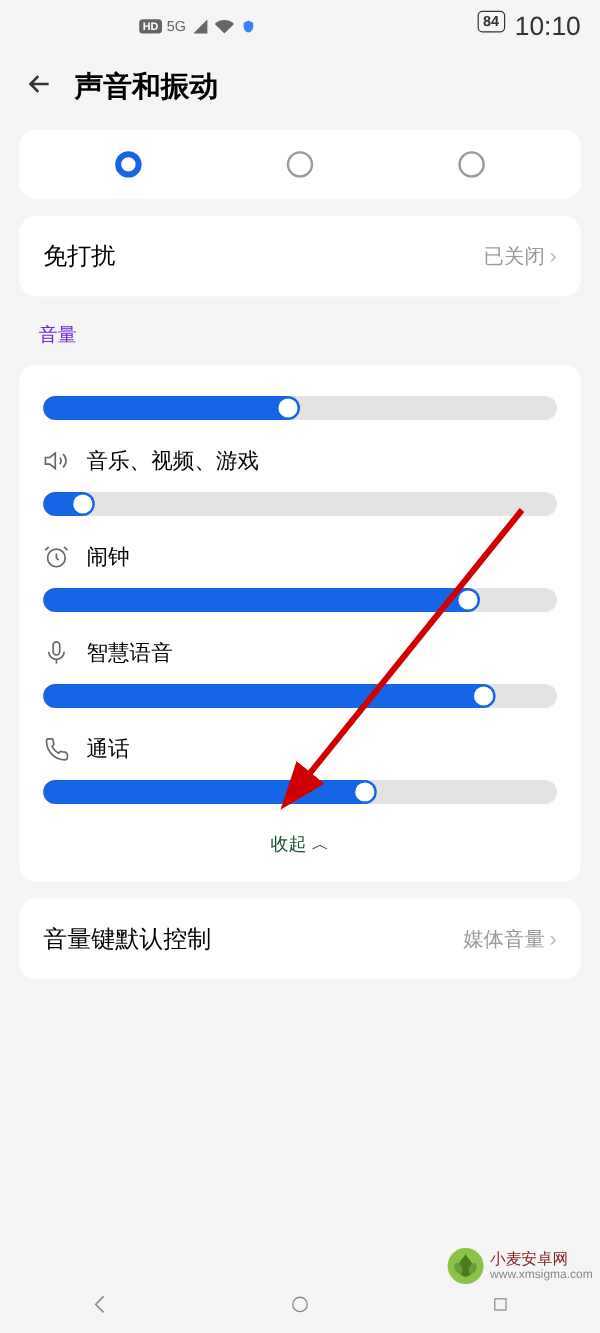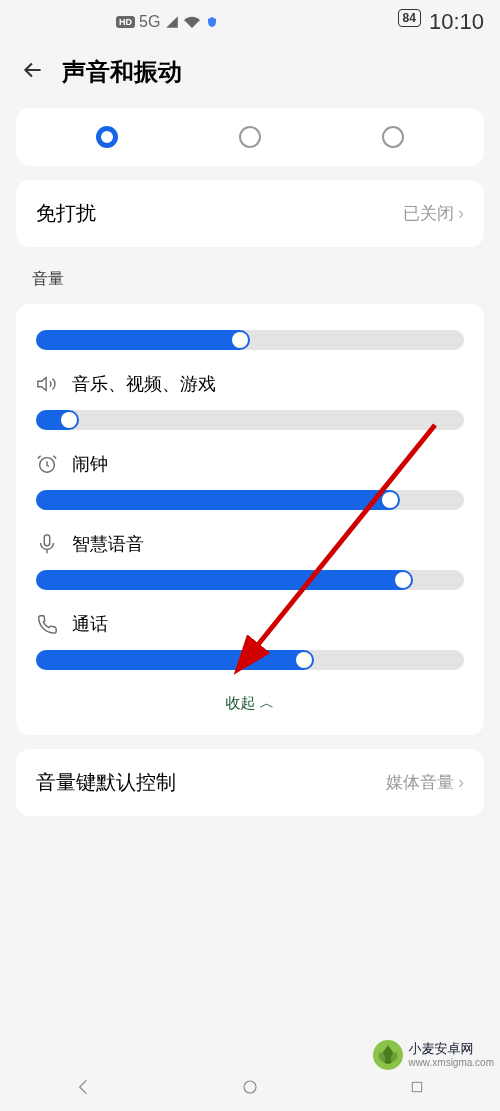--- a/index.html
+++ b/index.html
@@ -121,21 +121,21 @@
       align-items: center;
       color: #999;
       font-size: 17px;
       gap: 4px;
     }
     .chevron {
       color: #bbb;
       font-size: 18px;
     }
     .section-label {
-      color: #404040;
+      color: #6d28d9;
       font-size: 16px;
       padding: 22px 32px 0 32px;
     }
     .volume-card {
       background: white;
       margin: 14px 16px 0 16px;
       border-radius: 14px;
       padding: 16px 20px 8px 20px;
     }
     .volume-item {
@@ -209,21 +209,21 @@
       align-items: center;
       gap: 4px;
       z-index: 50;
     }
     .watermark-logo {
       width: 32px;
       height: 32px;
     }
     .watermark-text {
       font-size: 13px;
-      color: #0f172a;
+      color: #7f1d1d;
       font-weight: 500;
       line-height: 1.1;
     }
     .watermark-url {
       font-size: 10px;
       color: #888;
     }
     .nav-bar {
       position: absolute;
       bottom: 0;
@@ -243,21 +243,21 @@
       justify-content: center;
       color: #888;
     }
   </style>
 </head>
 <body>
 
 <div class="status-bar">
   <div class="status-left">
     <span class="hd-badge">HD</span>
-    <span style="font-size:16px;color:#666;">5G</span>
+    <span style="font-size:12px;color:#666;">5G</span>
     <span class="status-icon">
       <svg viewBox="0 0 24 24" width="14" height="14" fill="#666">
           <path d="M2 22h20V2L2 22z"></path>
         </svg>
     </span>
     <span class="status-icon">
       <svg viewBox="0 0 24 24" width="16" height="16" fill="#666">
           <path d="M12 4C7 4 2.7 6 0 9l12 12L24 9c-2.7-3-7-5-12-5z"></path>
         </svg>
     </span>

